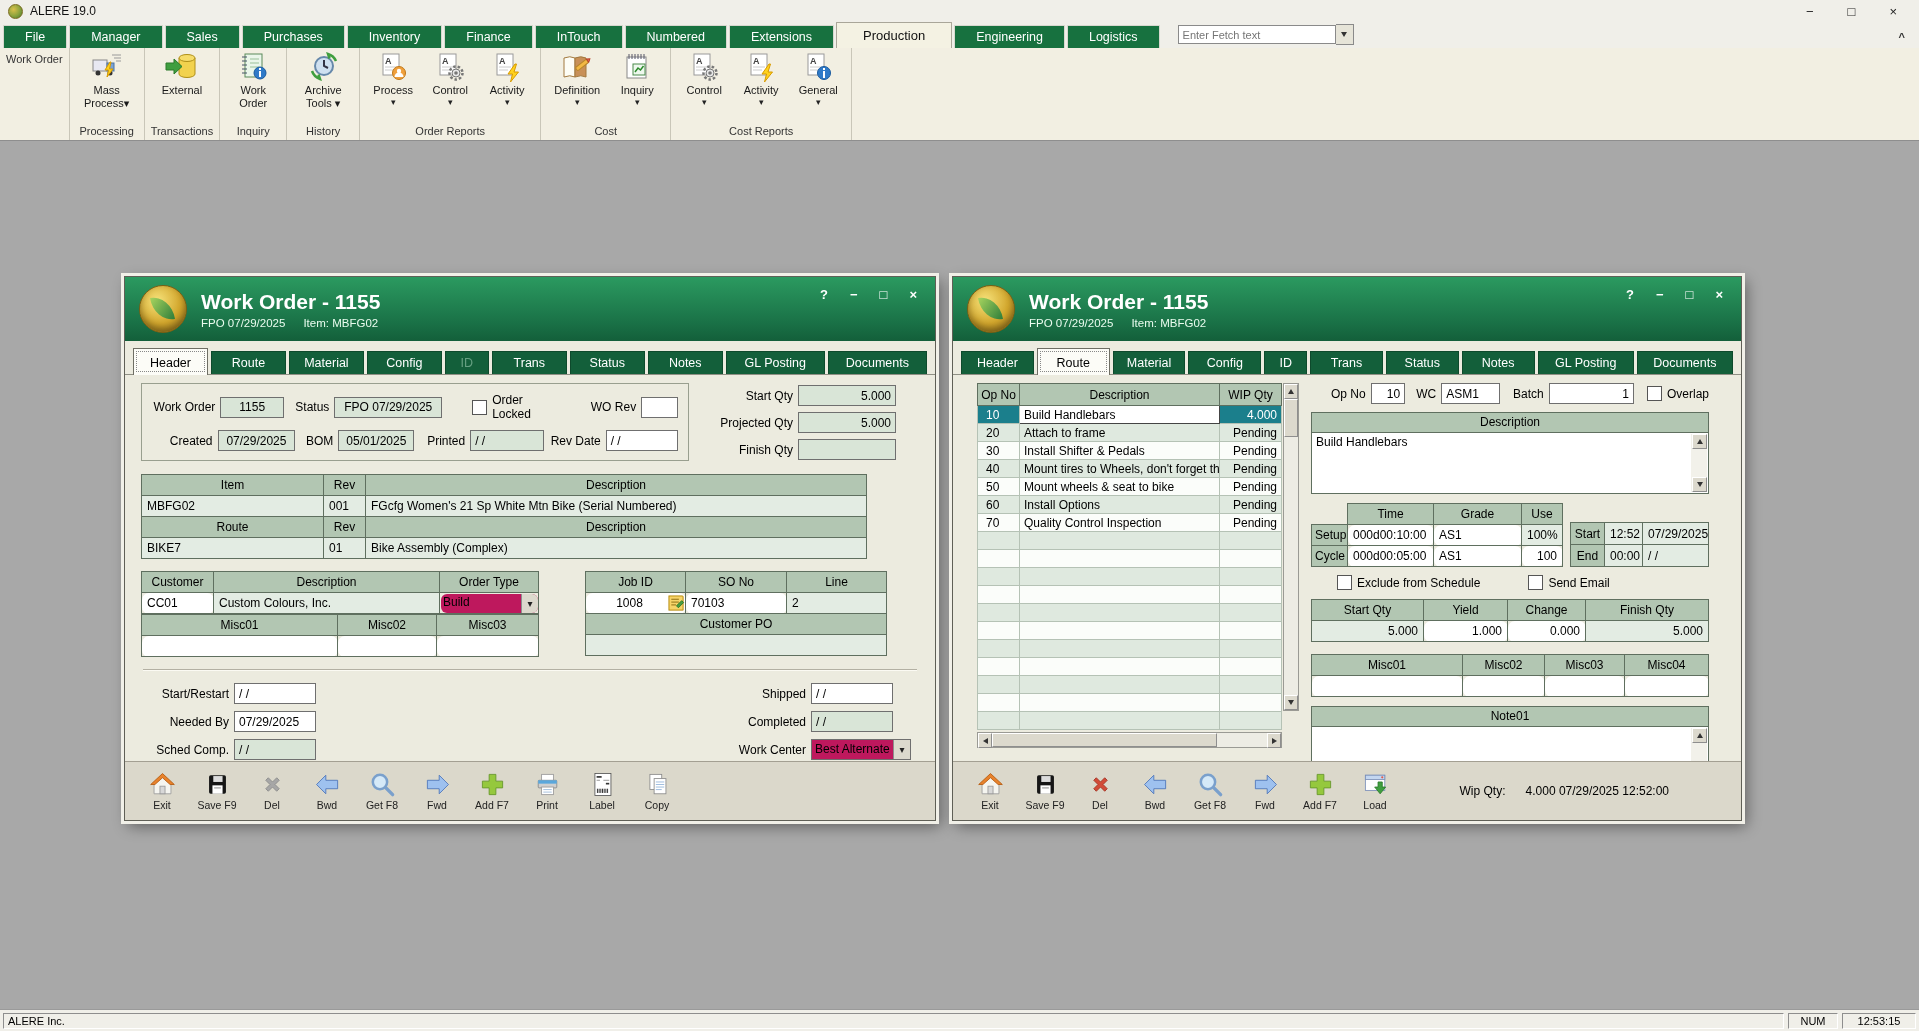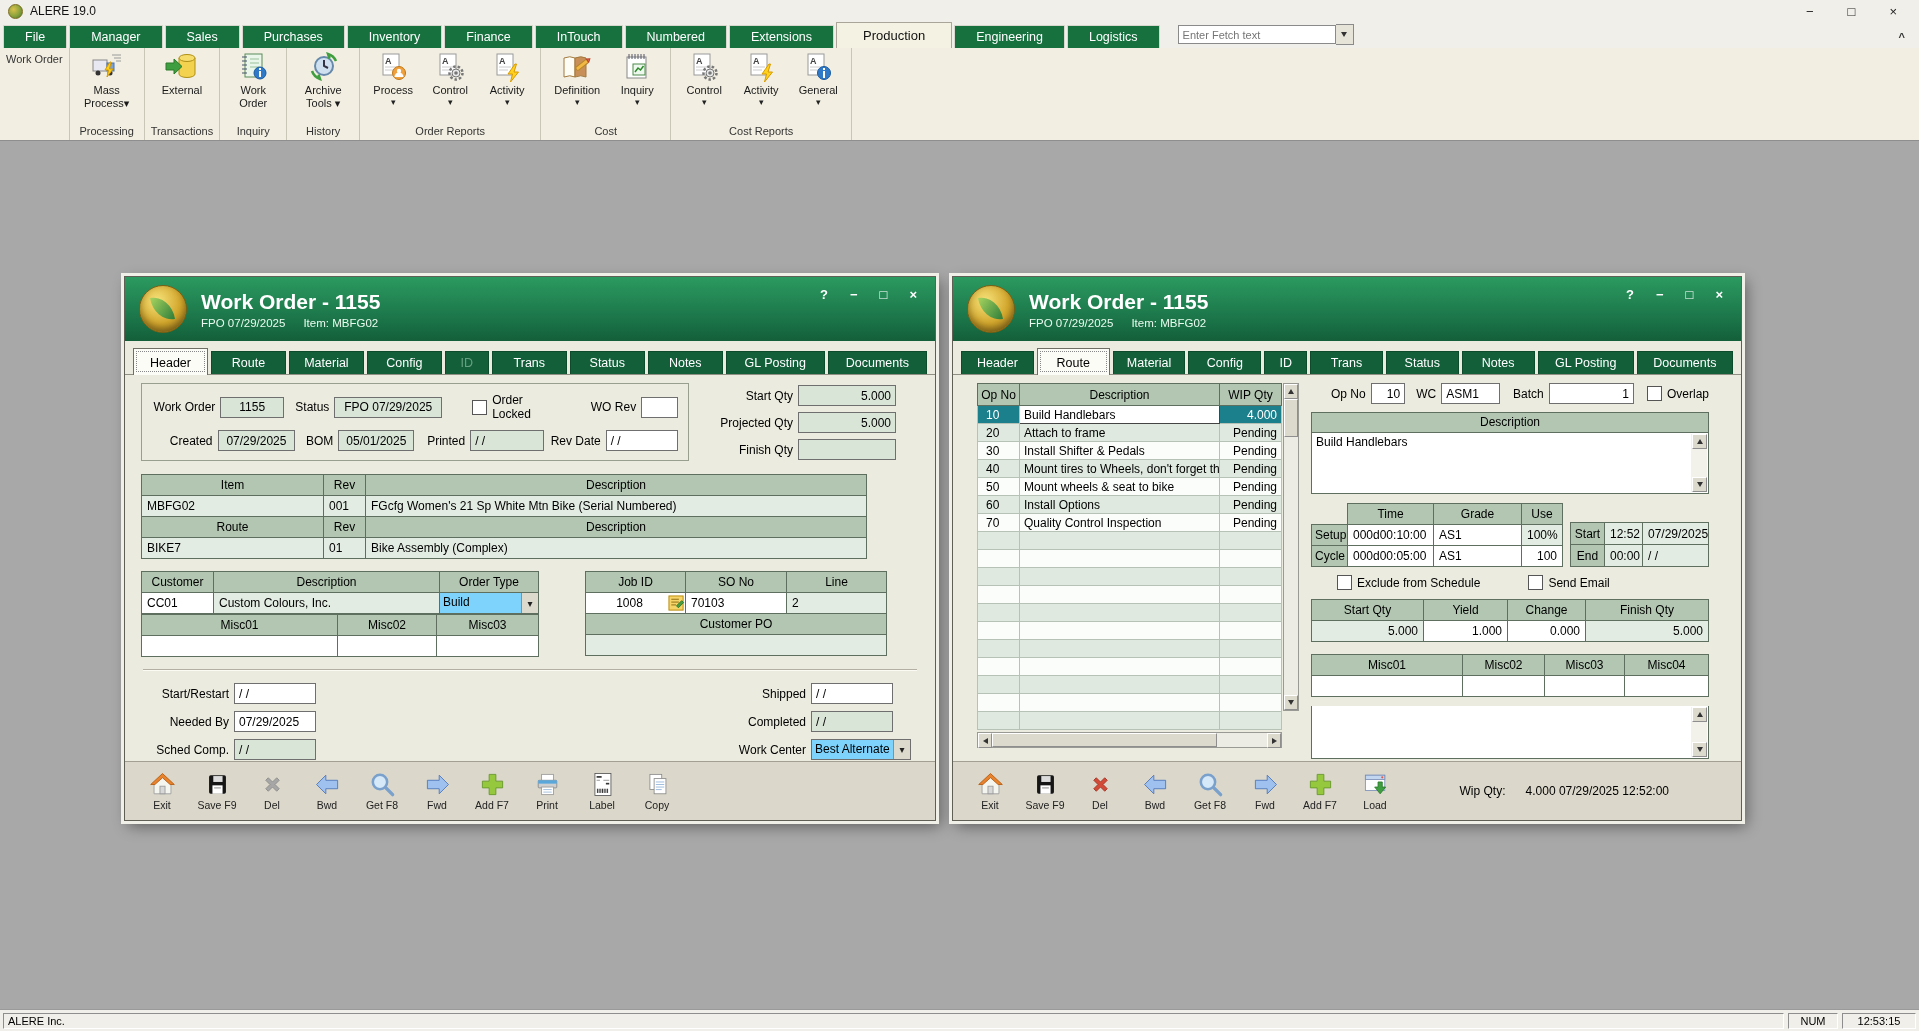--- a/index.html
+++ b/index.html
@@ -72,30 +72,30 @@
   .tbtn .cap{font-size:10.5px;color:#222;}
   
   .lbl{font-size:12px;text-align:right;white-space:nowrap;}
   .fld{display:inline-flex;align-items:center;height:21px;border:1px solid #6f6f6f;background:#fff;
     font-size:12px;padding:0 4px;box-sizing:border-box;white-space:nowrap;overflow:hidden;}
   .ro{background:#d9e5d7;}
   .num{justify-content:flex-end;}
   .ctr{justify-content:center;}
   .cb{width:13px;height:13px;background:#fff;border:1px solid #555;display:inline-block;flex:0 0 auto;}
   .cbrow{display:inline-flex;align-items:center;gap:5px;}
-  .sel{display:inline-flex;height:21px;border:1px solid #6f6f6f;background:#7dd3fc;box-sizing:border-box;}
+  .sel{display:inline-flex;height:21px;border:1px solid #6f6f6f;background:#be185d;box-sizing:border-box;}
   .sel-txt{flex:1;font-size:12px;padding:2px 3px;white-space:nowrap;overflow:hidden;}
   .sel-btn{width:16px;background:#dcd9cd;border-left:1px solid #8e8e8e;display:flex;align-items:center;justify-content:center;}
   .sel-btn::after{content:"\25BE";font-size:10px;color:#222;}
   .frow{display:flex;align-items:center;gap:5px;}
   table.tbl{border-collapse:collapse;table-layout:fixed;}
   .tbl th{background:#b2c6b2;border:1px solid #5f6f5f;font-weight:normal;font-size:12px;height:20px;padding:0 3px;overflow:hidden;}
   .tbl td{border:1px solid #5f6f5f;background:#e3ece3;font-size:12px;height:20px;padding:0 5px;
     white-space:nowrap;overflow:hidden;}
-  .tbl td.w{background:#fff;}
+  .tbl td.w{background:#fff;border-radius:7px;}
   .tbl td.r{text-align:right;}
   .sep{height:0;border:none;border-top:1px solid #b3b0a3;border-bottom:1px solid #fbfaf3;margin:12px 2px;}
   
   .grid-wrap{position:absolute;left:24px;top:8px;}
   table.grid{border-collapse:collapse;table-layout:fixed;width:305px;border:1px solid #3c3c3c;}
   .grid th{background:#b2c6b2;border:1px solid #5f6f5f;font-weight:normal;font-size:12px;height:19px;}
   .grid td{border:1px solid #b5c2b5;background:#fbfdfa;font-size:12px;height:17px;padding:0 4px;
     white-space:nowrap;overflow:hidden;}
   .grid tbody tr:nth-child(even) td{background:#dfe9df;}
   .grid td.opno{padding-left:8px;}
@@ -945,20 +945,21 @@
         </tr>
         <tr>
           <td class="w"></td>
           <td class="w"></td>
           <td class="w"></td>
           <td class="w"></td>
         </tr>
       </tbody>
         </table>
       <div style="margin-top:9px;">
+        <div class="thead">Note01</div>
         <div class="tarea" style="height:52px;">
           <div class="txt"></div>
           <div class="mini-sb">
             <div class="sbtn up">
                 <span class="tri-up"></span>
               </div>
             <div class="sbtn dn">
                 <span class="tri-dn"></span>
               </div>
           </div>

